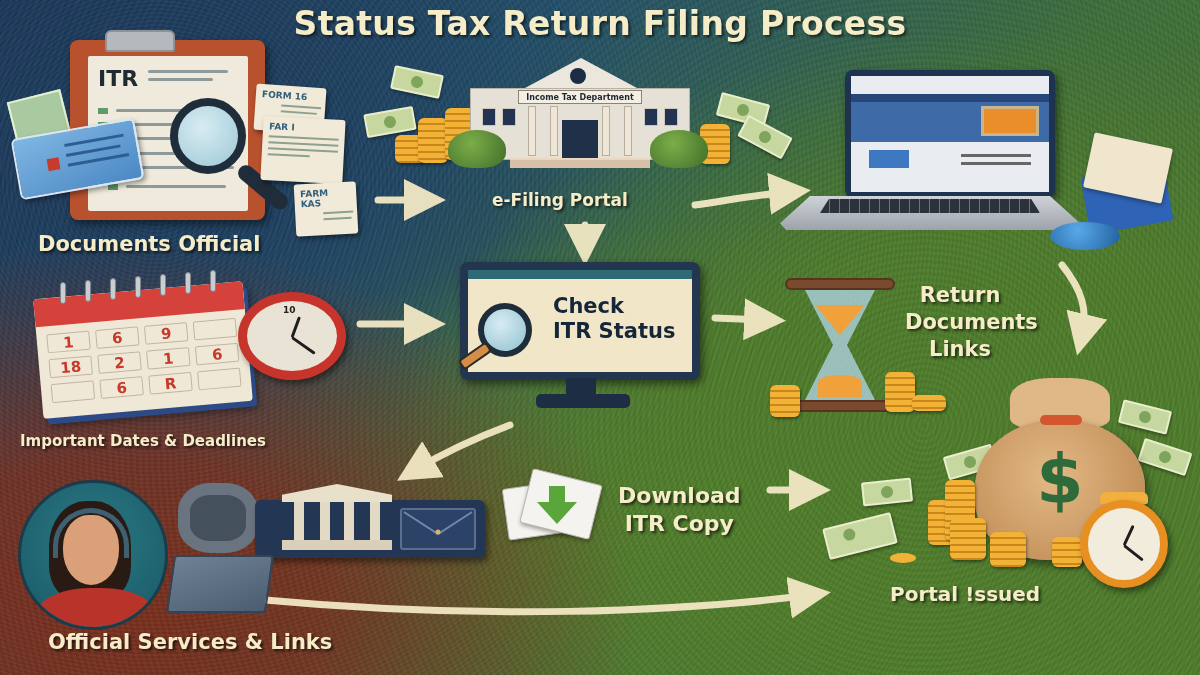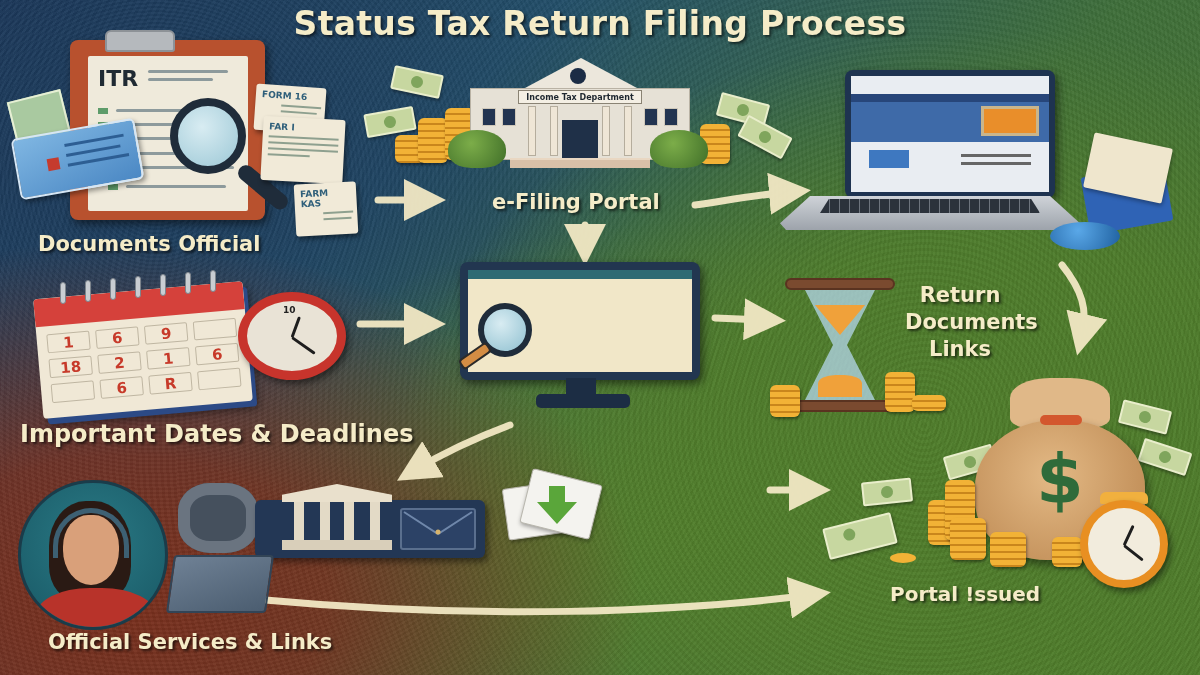--- a/index.html
+++ b/index.html
@@ -220,21 +220,21 @@
     <div class="abs bldg-win" style="left:194px"></div>
     <div class="abs bldg-col" style="left:58px"></div>
     <div class="abs bldg-col" style="left:80px"></div>
     <div class="abs bldg-door"></div>
     <div class="abs bldg-col" style="left:132px"></div>
     <div class="abs bldg-col" style="left:154px"></div>
     <div class="abs bldg-steps"></div>
   </div>
   <div class="abs bush" style="left:448px;top:130px"></div>
   <div class="abs bush" style="left:650px;top:130px"></div>
-  <div class="label" style="left:492px;top:190px;font-size:21px">e-Filing Portal</div>
+  <div class="label" style="left:492px;top:190px;font-size:17px">e-Filing Portal</div>
 
   <div class="abs laptop-screen">
     <div class="lscr">
       <div class="nav"></div>
       <div class="hero"></div>
       <div class="hero-img"></div>
       <div class="abs" style="left:18px;top:74px;width:40px;height:18px;background:#3e78c0"></div>
       <div class="abs" style="left:110px;top:78px;width:70px;height:3px;background:#666"></div>
       <div class="abs" style="left:110px;top:86px;width:70px;height:3px;background:#666"></div>
     </div>
@@ -269,27 +269,31 @@
   <div class="abs cal-ring" style="left:110px;top:278px"></div>
   <div class="abs cal-ring" style="left:135px;top:276px"></div>
   <div class="abs cal-ring" style="left:160px;top:274px"></div>
   <div class="abs cal-ring" style="left:185px;top:272px"></div>
   <div class="abs cal-ring" style="left:210px;top:270px"></div>
   <div class="abs clock">
     <span style="position:absolute;left:36px;top:4px;font-size:9px;font-weight:bold;color:#222">10</span>
     <div class="clock-hand" style="width:22px;height:3px;transform:rotate(-70deg)"></div>
     <div class="clock-hand" style="width:28px;height:3px;transform:rotate(35deg)"></div>
   </div>
-  <div class="label" style="left:20px;top:420px;font-size:24px">Important Dates &amp; Deadlines</div>
+  <div class="label" style="left:20px;top:432px;font-size:15px">Important Dates &amp; Deadlines</div>
 </section>
 
 <section>
   <div class="abs monitor">
     <div class="mscr">
       <div class="bar"></div>
+      <div class="txt dark-label">
+        <div>Check</div>
+        <div>ITR Status</div>
+      </div>
     </div>
   </div>
   <div class="abs monitor-neck"></div>
   <div class="abs monitor-foot"></div>
   <div class="abs mon-magnifier"></div>
   <div class="abs mon-handle"></div>
 </section>
 
 <section>
   <div class="abs hg-top" style="top:278px"></div>
@@ -336,20 +340,22 @@
 
 <section>
   <div class="abs doc-stack">
     <div class="abs doc" style="left:0;top:14px;width:70px;height:52px;transform:rotate(-8deg)"></div>
     <div class="abs doc" style="left:20px;top:6px;width:72px;height:56px;transform:rotate(14deg)"></div>
     <svg class="abs" style="left:30px;top:16px" width="44" height="40">
         <path d="M14,0 H30 V16 H42 L22,38 L2,16 H14 Z" fill="#5aa63a"></path>
       </svg>
   </div>
   <div class="label" style="left:618px;top:482px;font-size:22px;line-height:28px;text-align:center">
+    <div>Download</div>
+    <div>ITR Copy</div>
   </div>
 </section>
 
 <section>
   <div class="abs note" style="left:862px;top:480px;transform:rotate(-6deg)"></div>
   <div class="abs note" style="left:825px;top:520px;width:70px;height:32px;transform:rotate(-14deg)"></div>
   <div class="abs note" style="left:945px;top:450px;transform:rotate(-16deg)"></div>
   <div class="abs note" style="left:1120px;top:405px;transform:rotate(14deg)"></div>
   <div class="abs note" style="left:1140px;top:445px;transform:rotate(18deg)"></div>
   <div class="abs bag-neck"></div>

